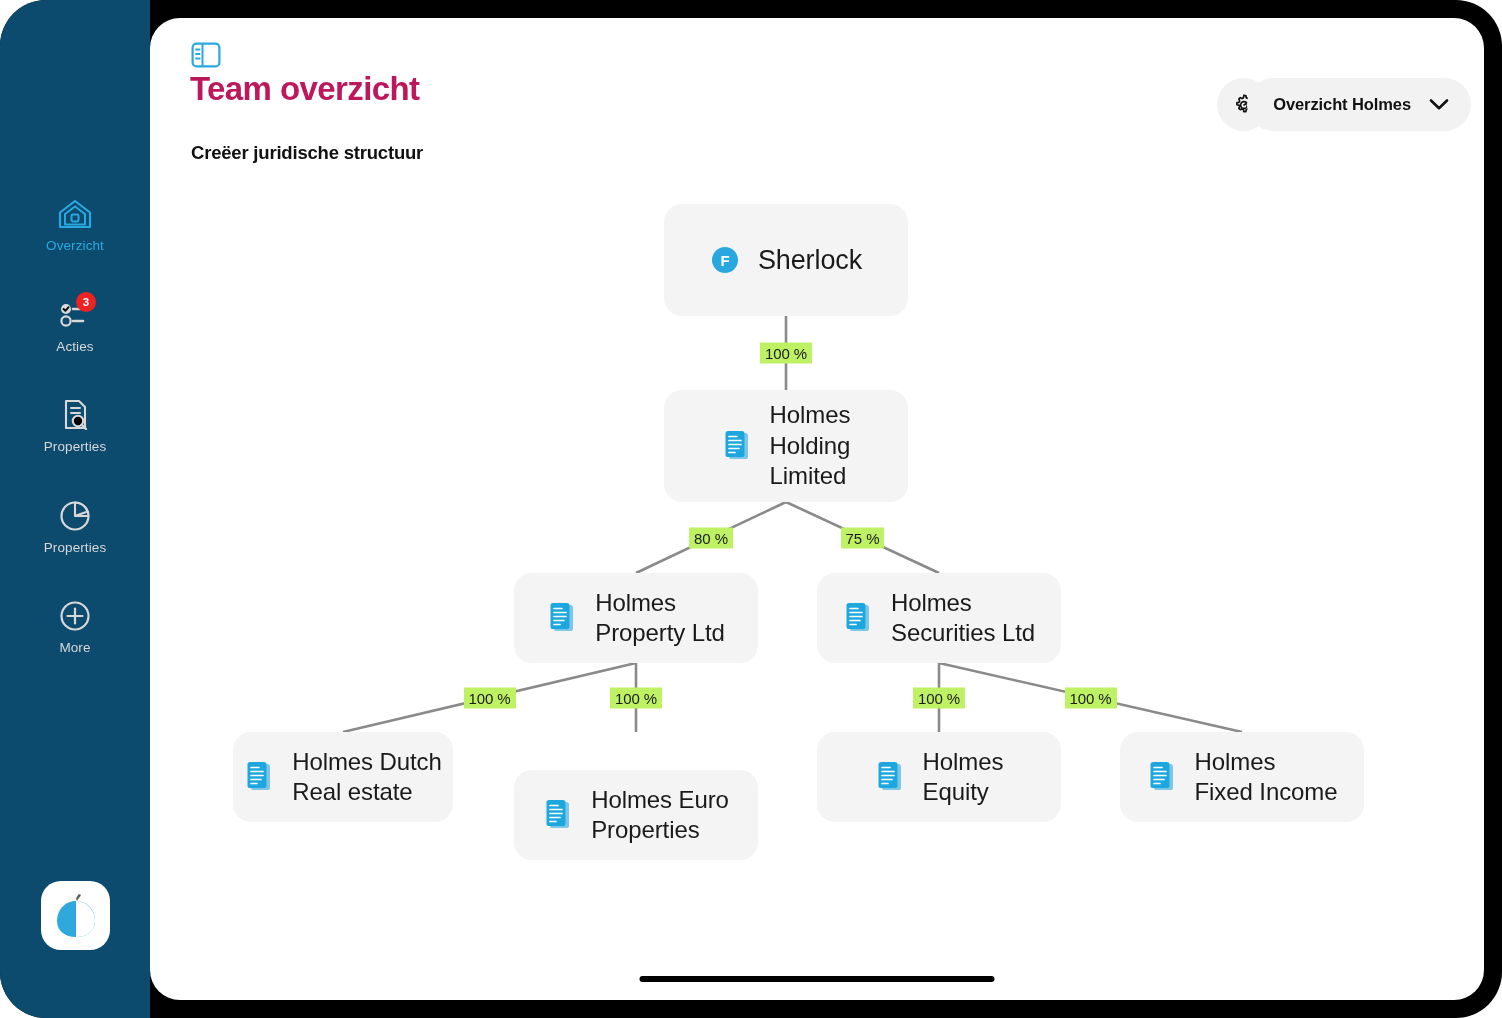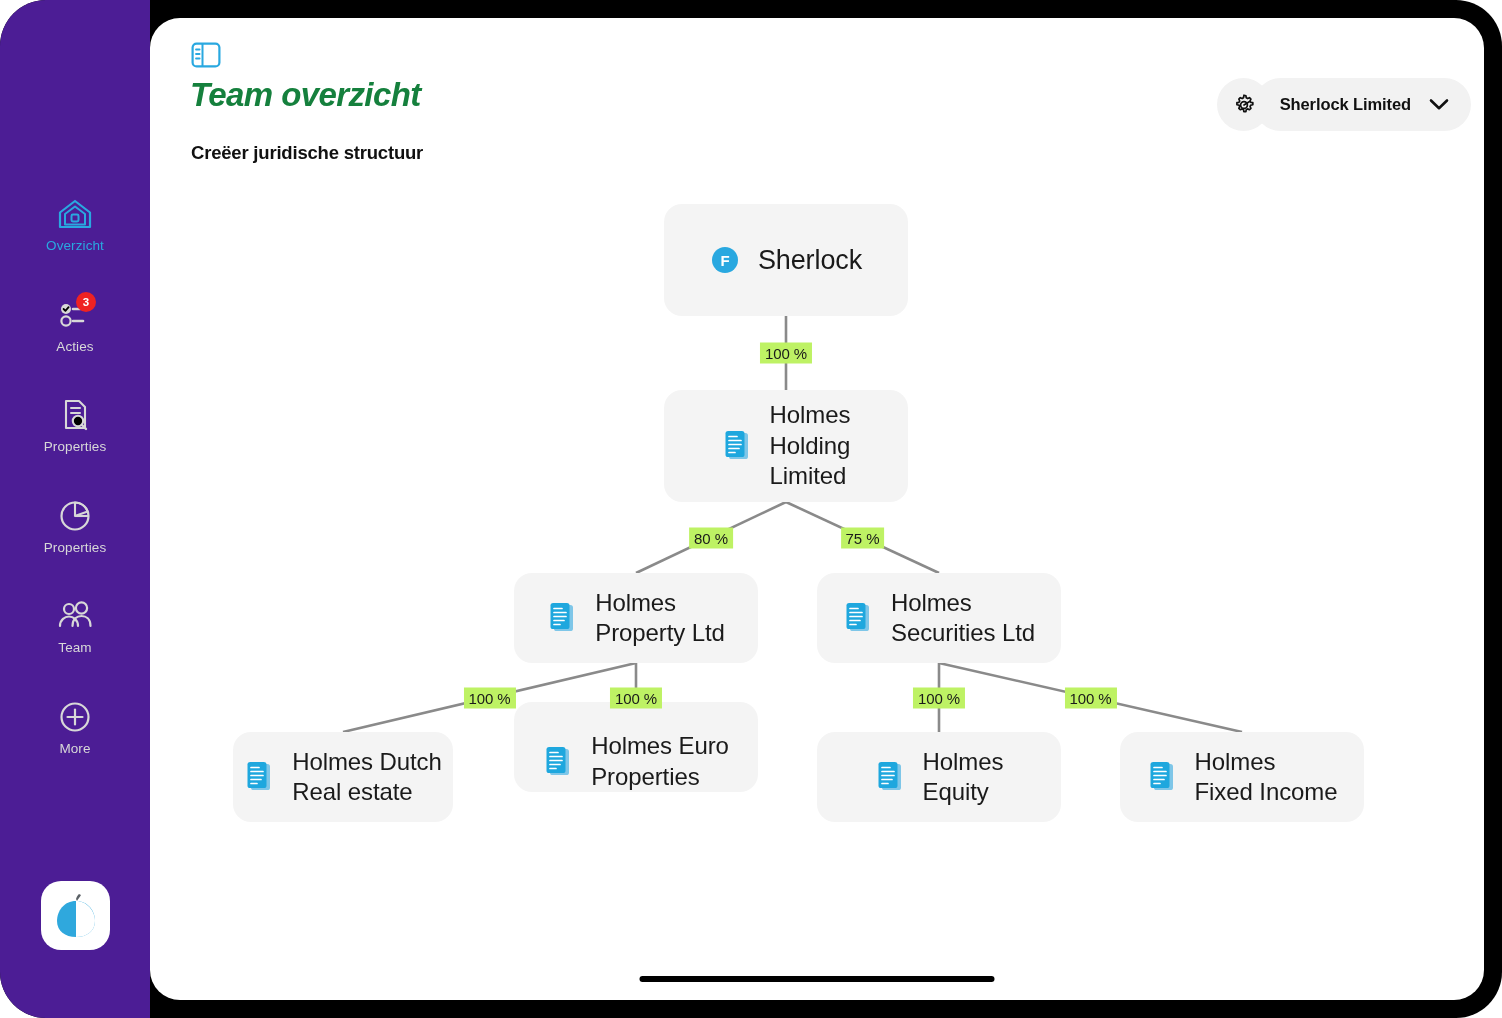--- a/index.html
+++ b/index.html
@@ -17,21 +17,21 @@
     width: 1502px; height: 1018px;
     background: #000000;
     border-radius: 46px;
   }
 
   
   #sidebar {
     position: absolute;
     left: 0; top: 0;
     width: 150px; height: 1018px;
-    background: #4c1d95;
+    background: #0c4a6e;
     border-radius: 46px 0 0 46px;
   }
   #nav-items {
     position: absolute;
     left: 0; top: 196px;
     width: 150px;
   }
   .nav-item {
     width: 150px;
     padding: 0 0 44px 0;
@@ -90,26 +90,25 @@
 
   #panel-toggle {
     position: absolute;
     left: 41px; top: 24px;
     width: 30px; height: 26px;
     cursor: pointer;
   }
 
   #page-title {
     position: absolute;
-    left: 40px; top: 58px;
+    left: 40px; top: 52px;
     font-size: 33px;
     font-weight: 700;
-    color: #15803d;
+    color: #be185d;
     letter-spacing: -0.6px;
-    font-style: italic;
   }
   #page-subtitle {
     position: absolute;
     left: 41px; top: 124px;
     font-size: 18.5px;
     font-weight: 700;
     color: #111111;
     letter-spacing: -0.2px;
   }
 
@@ -245,31 +244,20 @@
             <svg width="34" height="34" viewBox="0 0 34 34">
       <circle cx="17" cy="17" r="13.5" fill="none" stroke="#d8d8d8" stroke-width="2.2"></circle>
       <path d="M17 17 L17 3.5 A13.5 13.5 0 0 1 29.6 12.5 Z" fill="none" stroke="#d8d8d8" stroke-width="2.1" stroke-linejoin="round"></path>
       <line x1="17" y1="17" x2="30.5" y2="17" stroke="#d8d8d8" stroke-width="2.1"></line>
             </svg>
           </div>
           <div class="nav-label">Properties</div>
         </div>
         <div class="nav-item">
           <div class="nav-icon">
-            <svg width="36" height="30" viewBox="0 0 36 30">
-      <circle cx="12" cy="8" r="5" fill="none" stroke="#d8d8d8" stroke-width="2.2"></circle>
-      <circle cx="24.5" cy="7" r="5.6" fill="none" stroke="#d8d8d8" stroke-width="2.2"></circle>
-      <path d="M3 25 C3 18.5 8 15.5 12 15.5 C16 15.5 21 18.5 21 25" fill="none" stroke="#d8d8d8" stroke-width="2.2" stroke-linecap="round"></path>
-      <path d="M15.5 25 C15.5 17.8 20 15 24.5 15 C29 15 33.5 17.8 33.5 25" fill="none" stroke="#d8d8d8" stroke-width="2.2" stroke-linecap="round"></path>
-            </svg>
-          </div>
-          <div class="nav-label">Team</div>
-        </div>
-        <div class="nav-item">
-          <div class="nav-icon">
             <svg width="34" height="34" viewBox="0 0 34 34">
       <circle cx="17" cy="17" r="13.5" fill="none" stroke="#d8d8d8" stroke-width="2.2"></circle>
       <line x1="17" y1="9.5" x2="17" y2="24.5" stroke="#d8d8d8" stroke-width="2.2" stroke-linecap="round"></line>
       <line x1="9.5" y1="17" x2="24.5" y2="17" stroke="#d8d8d8" stroke-width="2.2" stroke-linecap="round"></line>
             </svg>
           </div>
           <div class="nav-label">More</div>
         </div>
       </div>
 
@@ -300,21 +288,21 @@
 
     <button id="gear-button">
       <svg width="24" height="24" viewBox="0 0 24 24">
         <path d="M12 2.2 l1.9 .55 .35 2.0 1.35 .78 1.85 -.85 1.45 1.45 -.85 1.85 .78 1.35 2.0 .35 0 2.05 -2.0 .35 -.78 1.35 .85 1.85 -1.45 1.45 -1.85 -.85 -1.35 .78 -.35 2.0 -2.05 0 -.35 -2.0 -1.35 -.78 -1.85 .85 -1.45 -1.45 .85 -1.85 -.78 -1.35 -2.0 -.35 0 -2.05 2.0 -.35 .78 -1.35 -.85 -1.85 1.45 -1.45 1.85 .85 1.35 -.78 .35 -2.0 z" fill="none" stroke="#111111" stroke-width="1.7" stroke-linejoin="round"></path>
         <circle cx="12" cy="12" r="3.4" fill="none" stroke="#111111" stroke-width="1.7"></circle>
         <path d="M12 12 L17.6 8.6" stroke="#111111" stroke-width="1.7" stroke-linecap="round"></path>
       </svg>
     </button>
 
     <button id="user-menu">
-      <span id="user-menu-label">Sherlock Limited</span>
+      <span id="user-menu-label">Overzicht Holmes</span>
       <svg width="20" height="13" viewBox="0 0 20 13">
         <path d="M2 2.5 L10 10.2 L18 2.5" fill="none" stroke="#111111" stroke-width="2.6" stroke-linecap="round" stroke-linejoin="round"></path>
       </svg>
     </button>
 
     <div id="chart-area">
       <svg id="edges" viewBox="0 0 1334 982">
           <line x1="636" y1="298" x2="636" y2="372" stroke="#8a8a8a" stroke-width="2.6"></line>
           <line x1="636" y1="484" x2="486" y2="555" stroke="#8a8a8a" stroke-width="2.6"></line>
           <line x1="636" y1="484" x2="789" y2="555" stroke="#8a8a8a" stroke-width="2.6"></line>
@@ -405,21 +393,21 @@
         <line x1="7" y1="15.5" x2="19" y2="15.5"></line>
         <line x1="7" y1="19.5" x2="17" y2="19.5"></line>
         <line x1="7" y1="23.5" x2="13" y2="23.5"></line>
       </g>
                 </svg>
               </span>
               <span class="node-label">Holmes Dutch
 Real estate</span>
             </div>
           </div>
-          <div class="node" style="left: 364px; top: 684px; width: 244px; height: 90px; align-items: flex-end;">
+          <div class="node" style="left: 364px; top: 752px; width: 244px; height: 90px;">
             <div class="node-inner">
               <span style="display: flex; align-items: center;">
                 <svg width="30" height="34" viewBox="0 0 30 34">
       <rect x="7" y="4" width="19" height="26" rx="2.6" fill="#7ec6e8"></rect>
       <rect x="3.5" y="2" width="19" height="26" rx="2.6" fill="#1ea7de"></rect>
       <g stroke="#ffffff" stroke-width="1.7" stroke-linecap="round">
         <line x1="7" y1="7.5" x2="15" y2="7.5"></line>
         <line x1="7" y1="11.5" x2="19" y2="11.5"></line>
         <line x1="7" y1="15.5" x2="19" y2="15.5"></line>
         <line x1="7" y1="19.5" x2="17" y2="19.5"></line>

